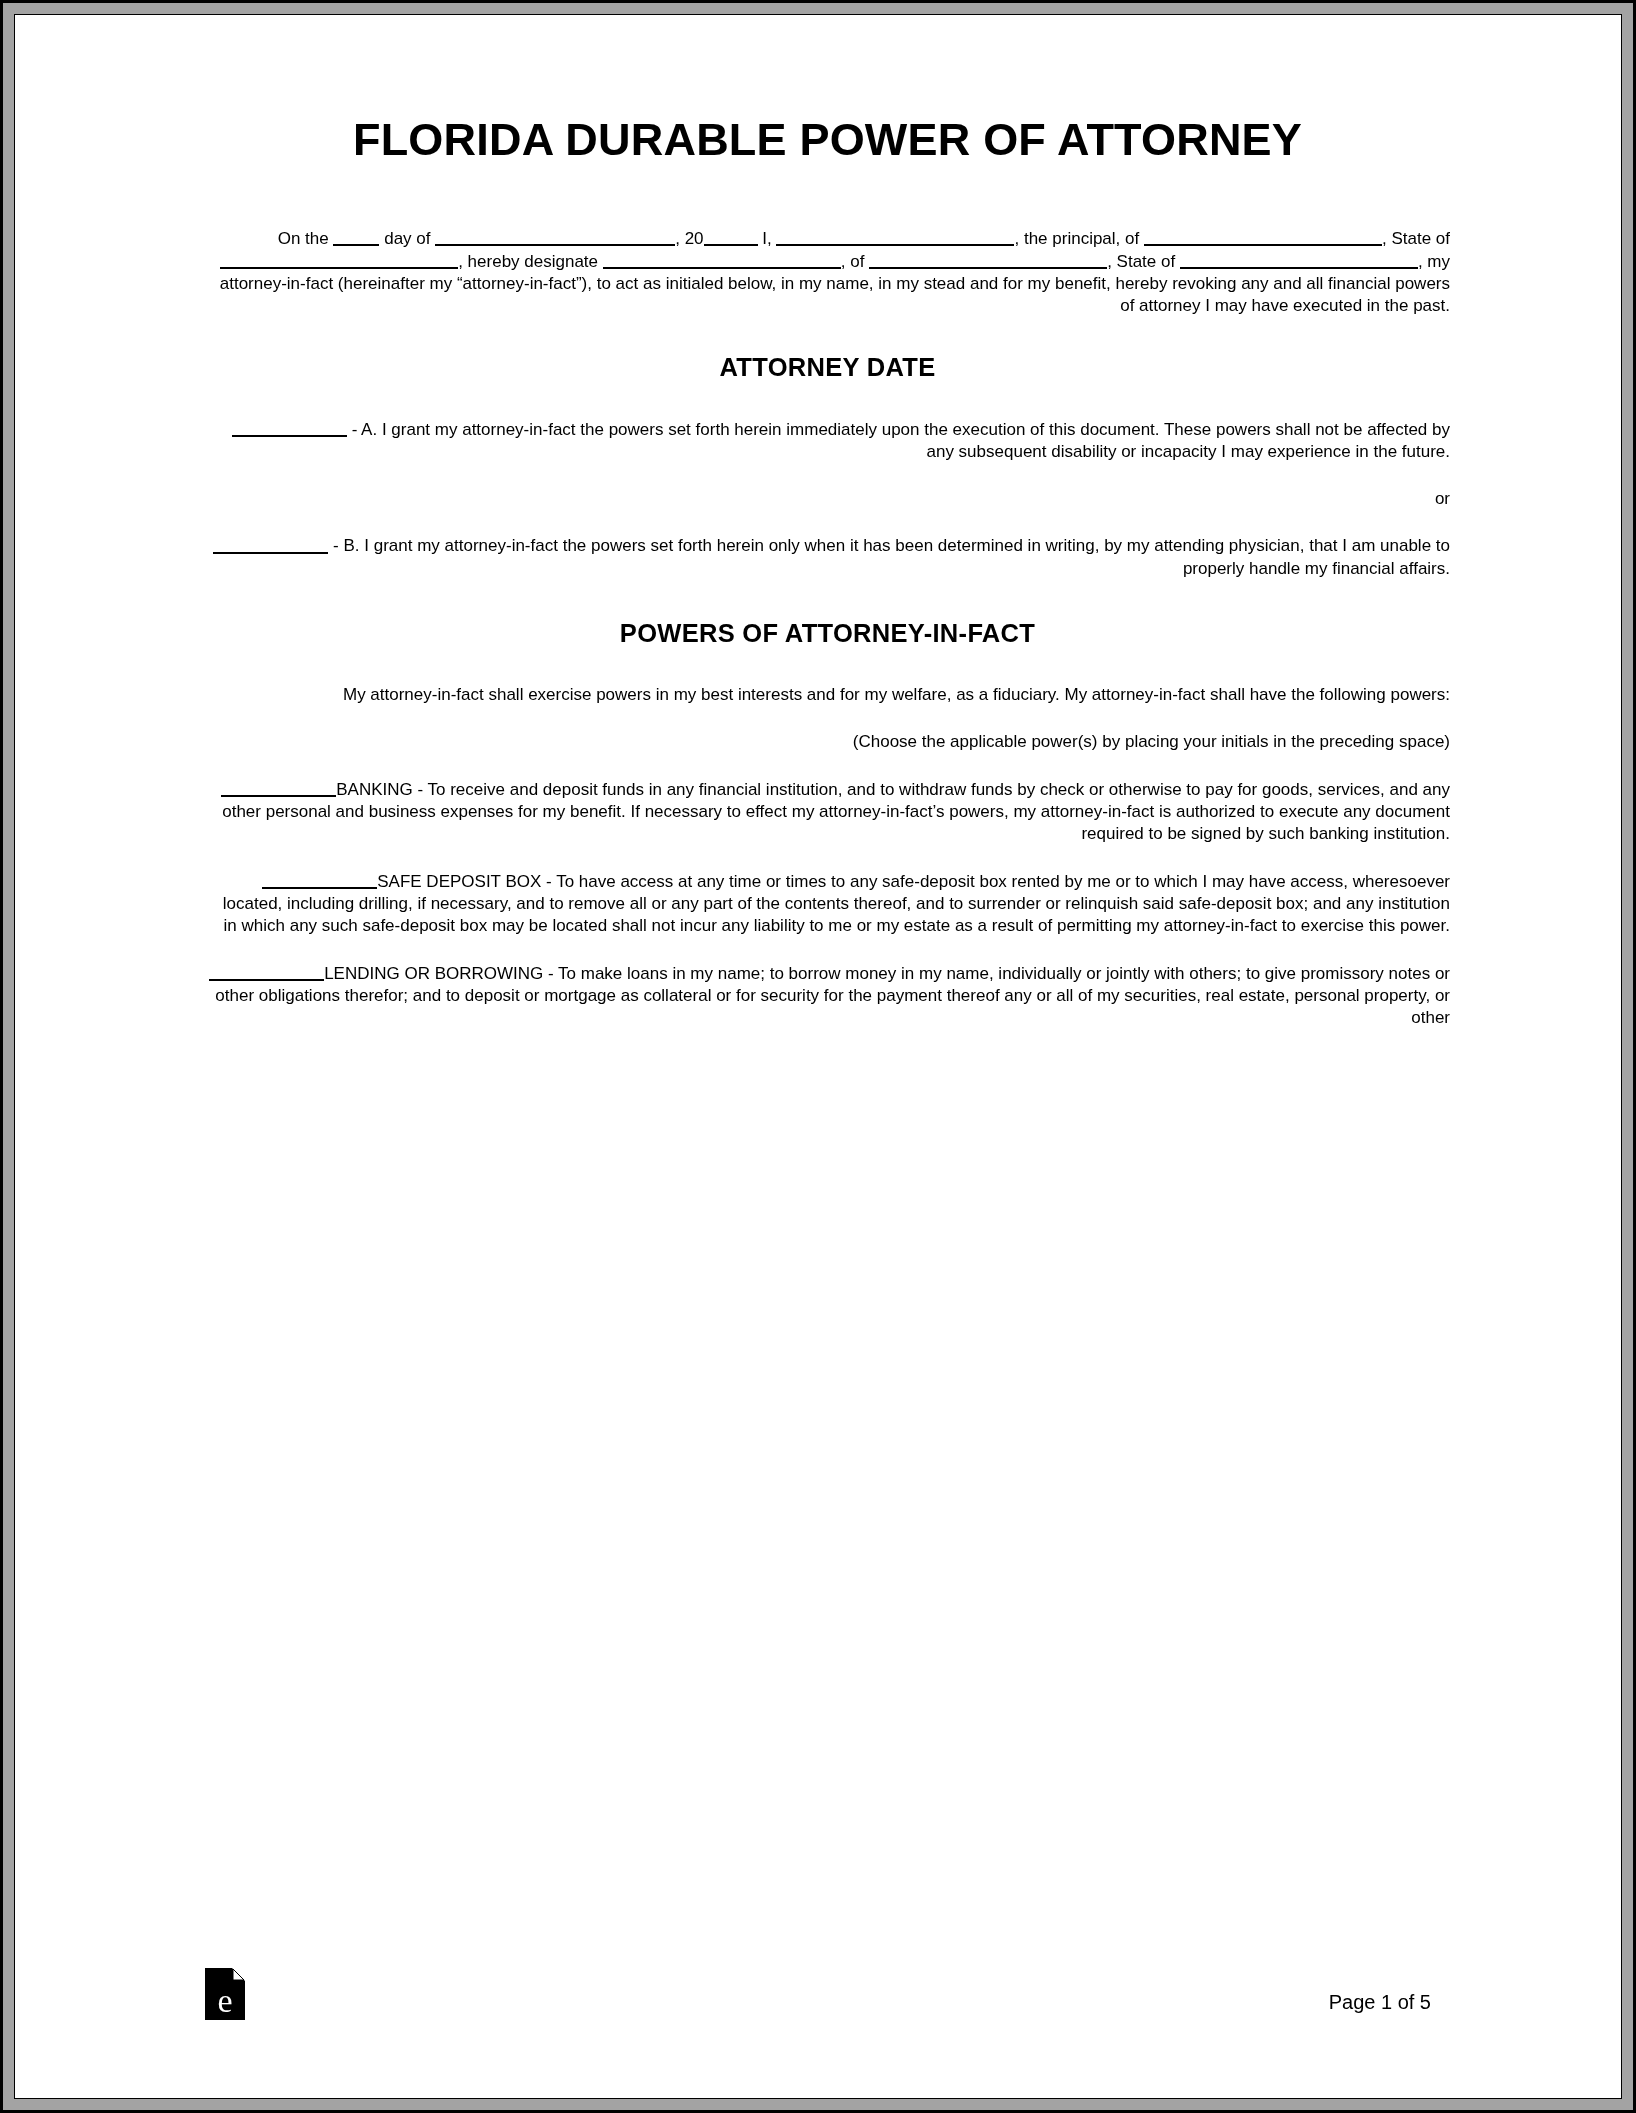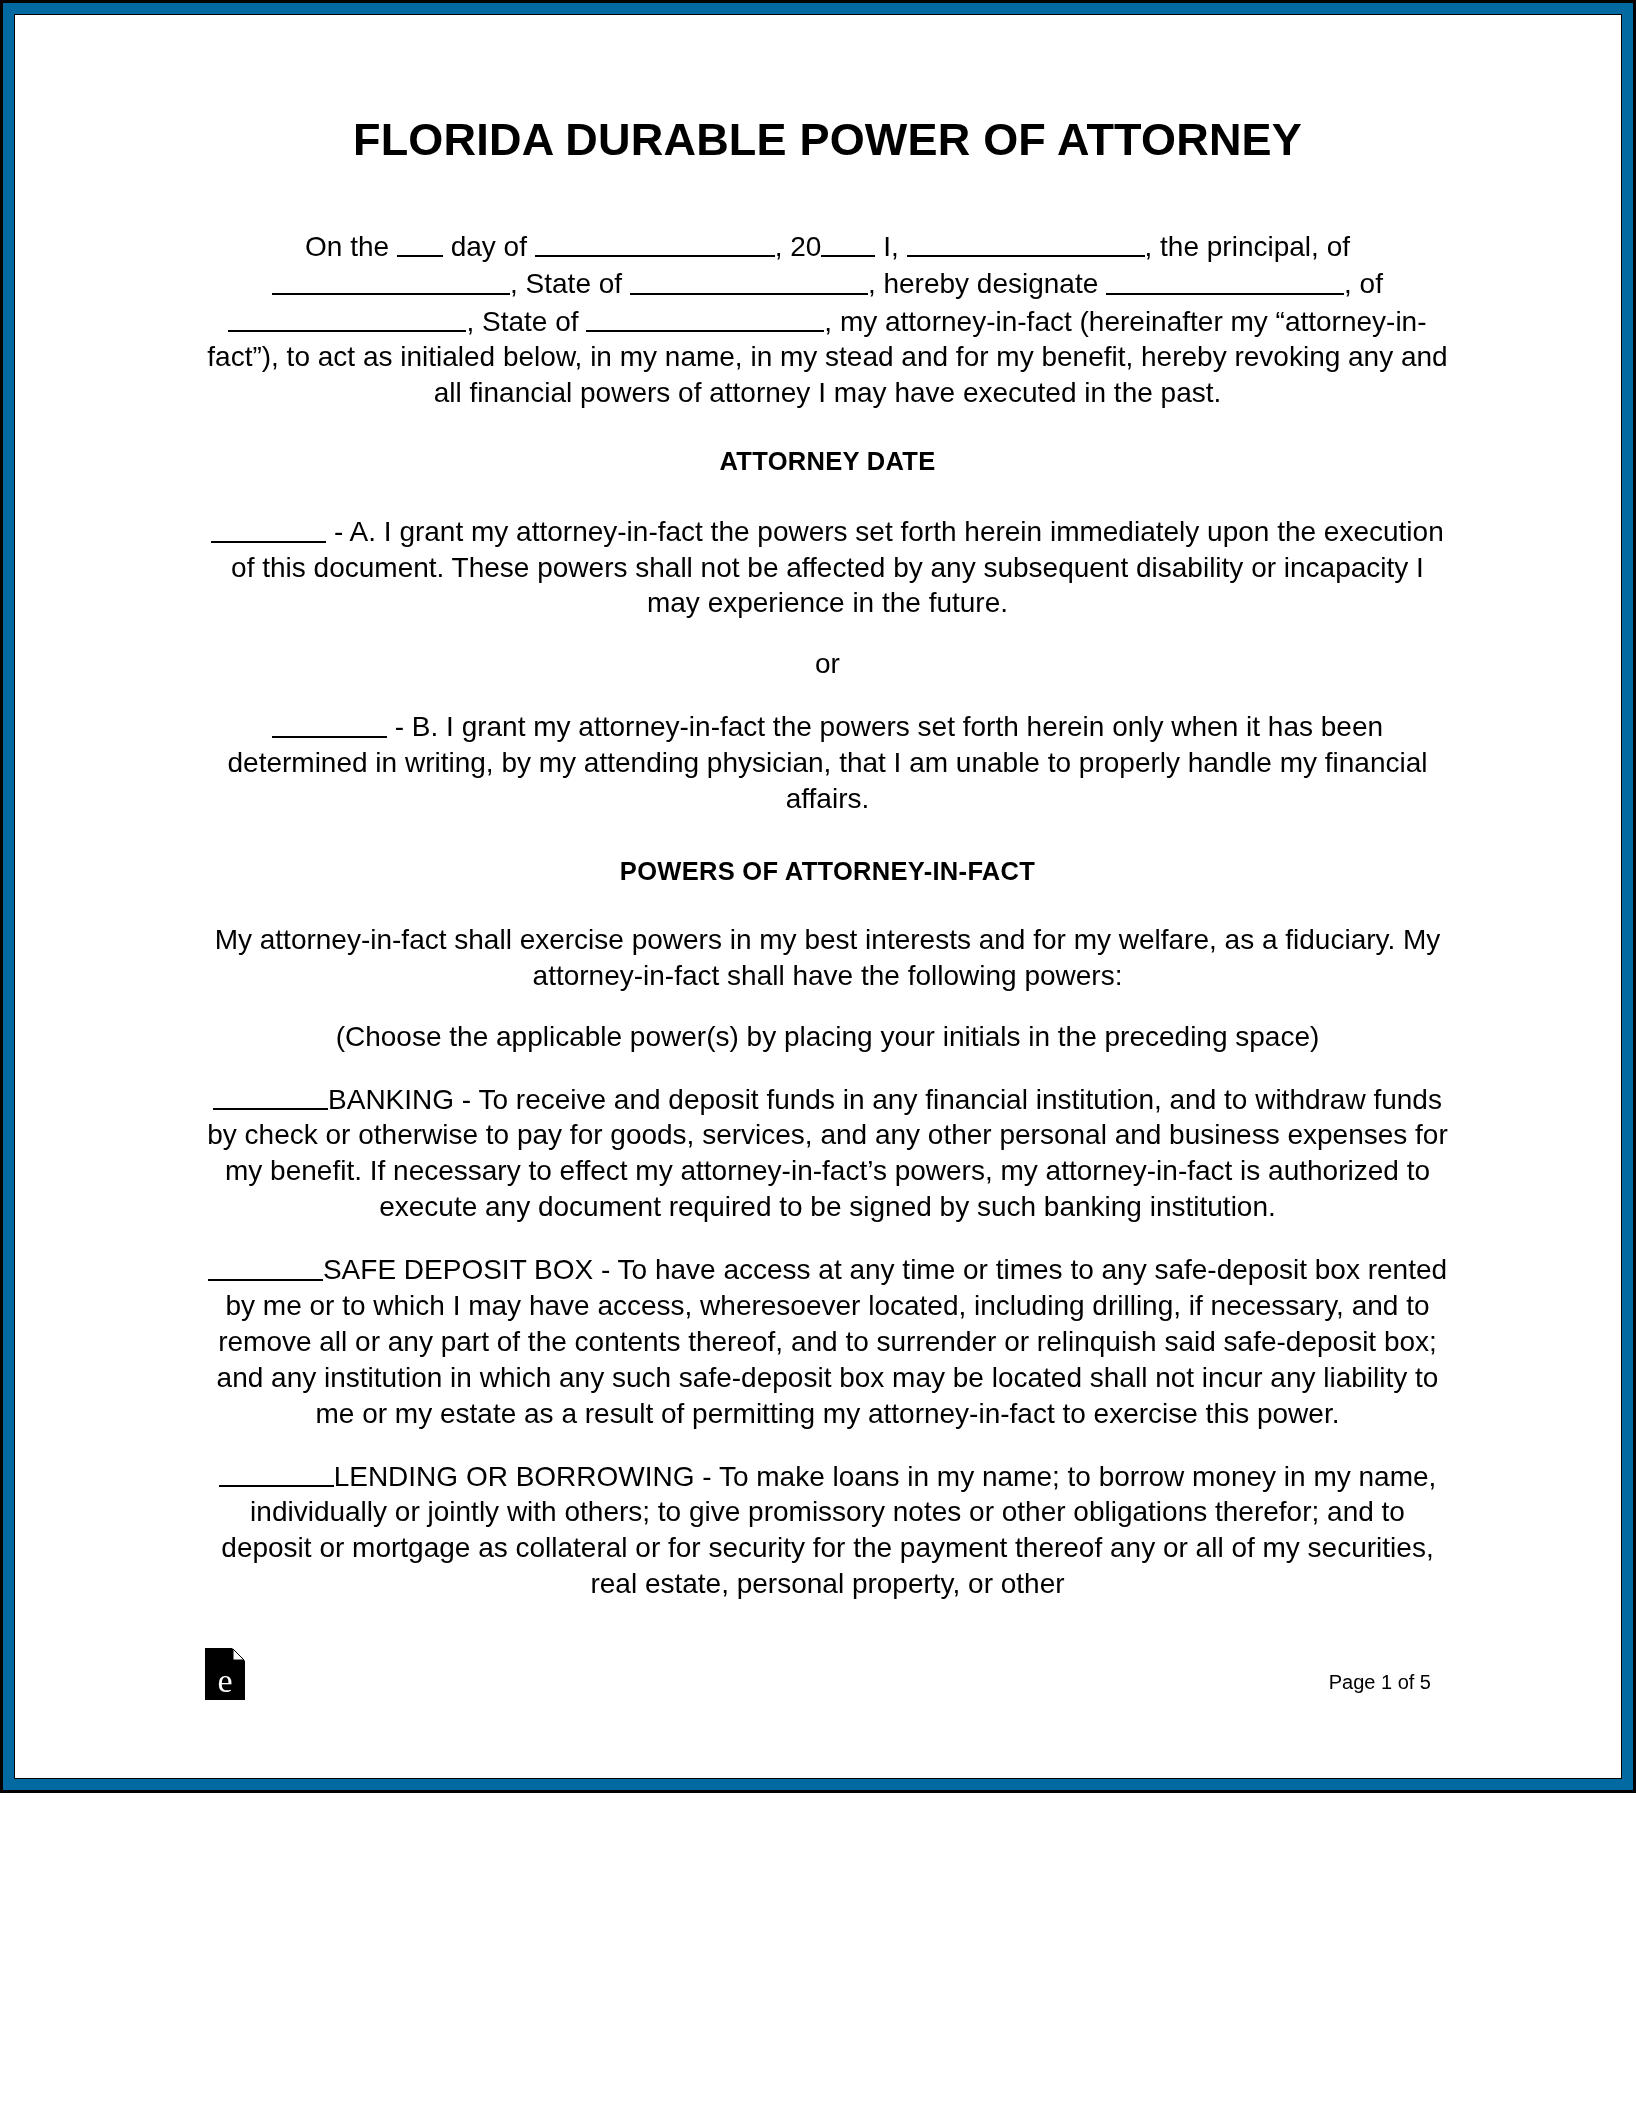--- a/index.html
+++ b/index.html
@@ -2,24 +2,24 @@
 <html><head>
 <meta charset="utf-8">
 <style>
   html, body {
     margin: 0;
     padding: 0;
     background: #ffffff;
   }
   .page-frame {
     width: 1636px;
-    height: 1793px;
+    height: 2113px;
     box-sizing: border-box;
     border: 3px solid #000000;
-    background: #0369a1;
+    background: #a3a3a3;
     padding: 11px;
     font-family: "Liberation Sans", sans-serif;
   }
   .sheet {
     width: 100%;
     height: 100%;
     box-sizing: border-box;
     background: #ffffff;
     border: 1px solid #000000;
     position: relative;
@@ -35,25 +35,25 @@
   .doc-title {
     font-size: 45px;
     font-weight: bold;
     text-align: center;
     letter-spacing: 0.2px;
     margin: 0 0 62px 0;
     line-height: 1.1;
     color: #000;
   }
   .para {
-    font-size: 28px;
+    font-size: 17px;
     line-height: 1.285;
     color: #000;
     margin: 0 0 25px 0;
-    text-align: center;
+    text-align: right;
   }
   .section-head {
     font-size: 25.5px;
     font-weight: bold;
     text-align: center;
     margin: 36px 0 36px 0;
     color: #000;
     letter-spacing: 0.3px;
   }
   .section-head.hd2 { margin: 40px 0 36px 0; }

